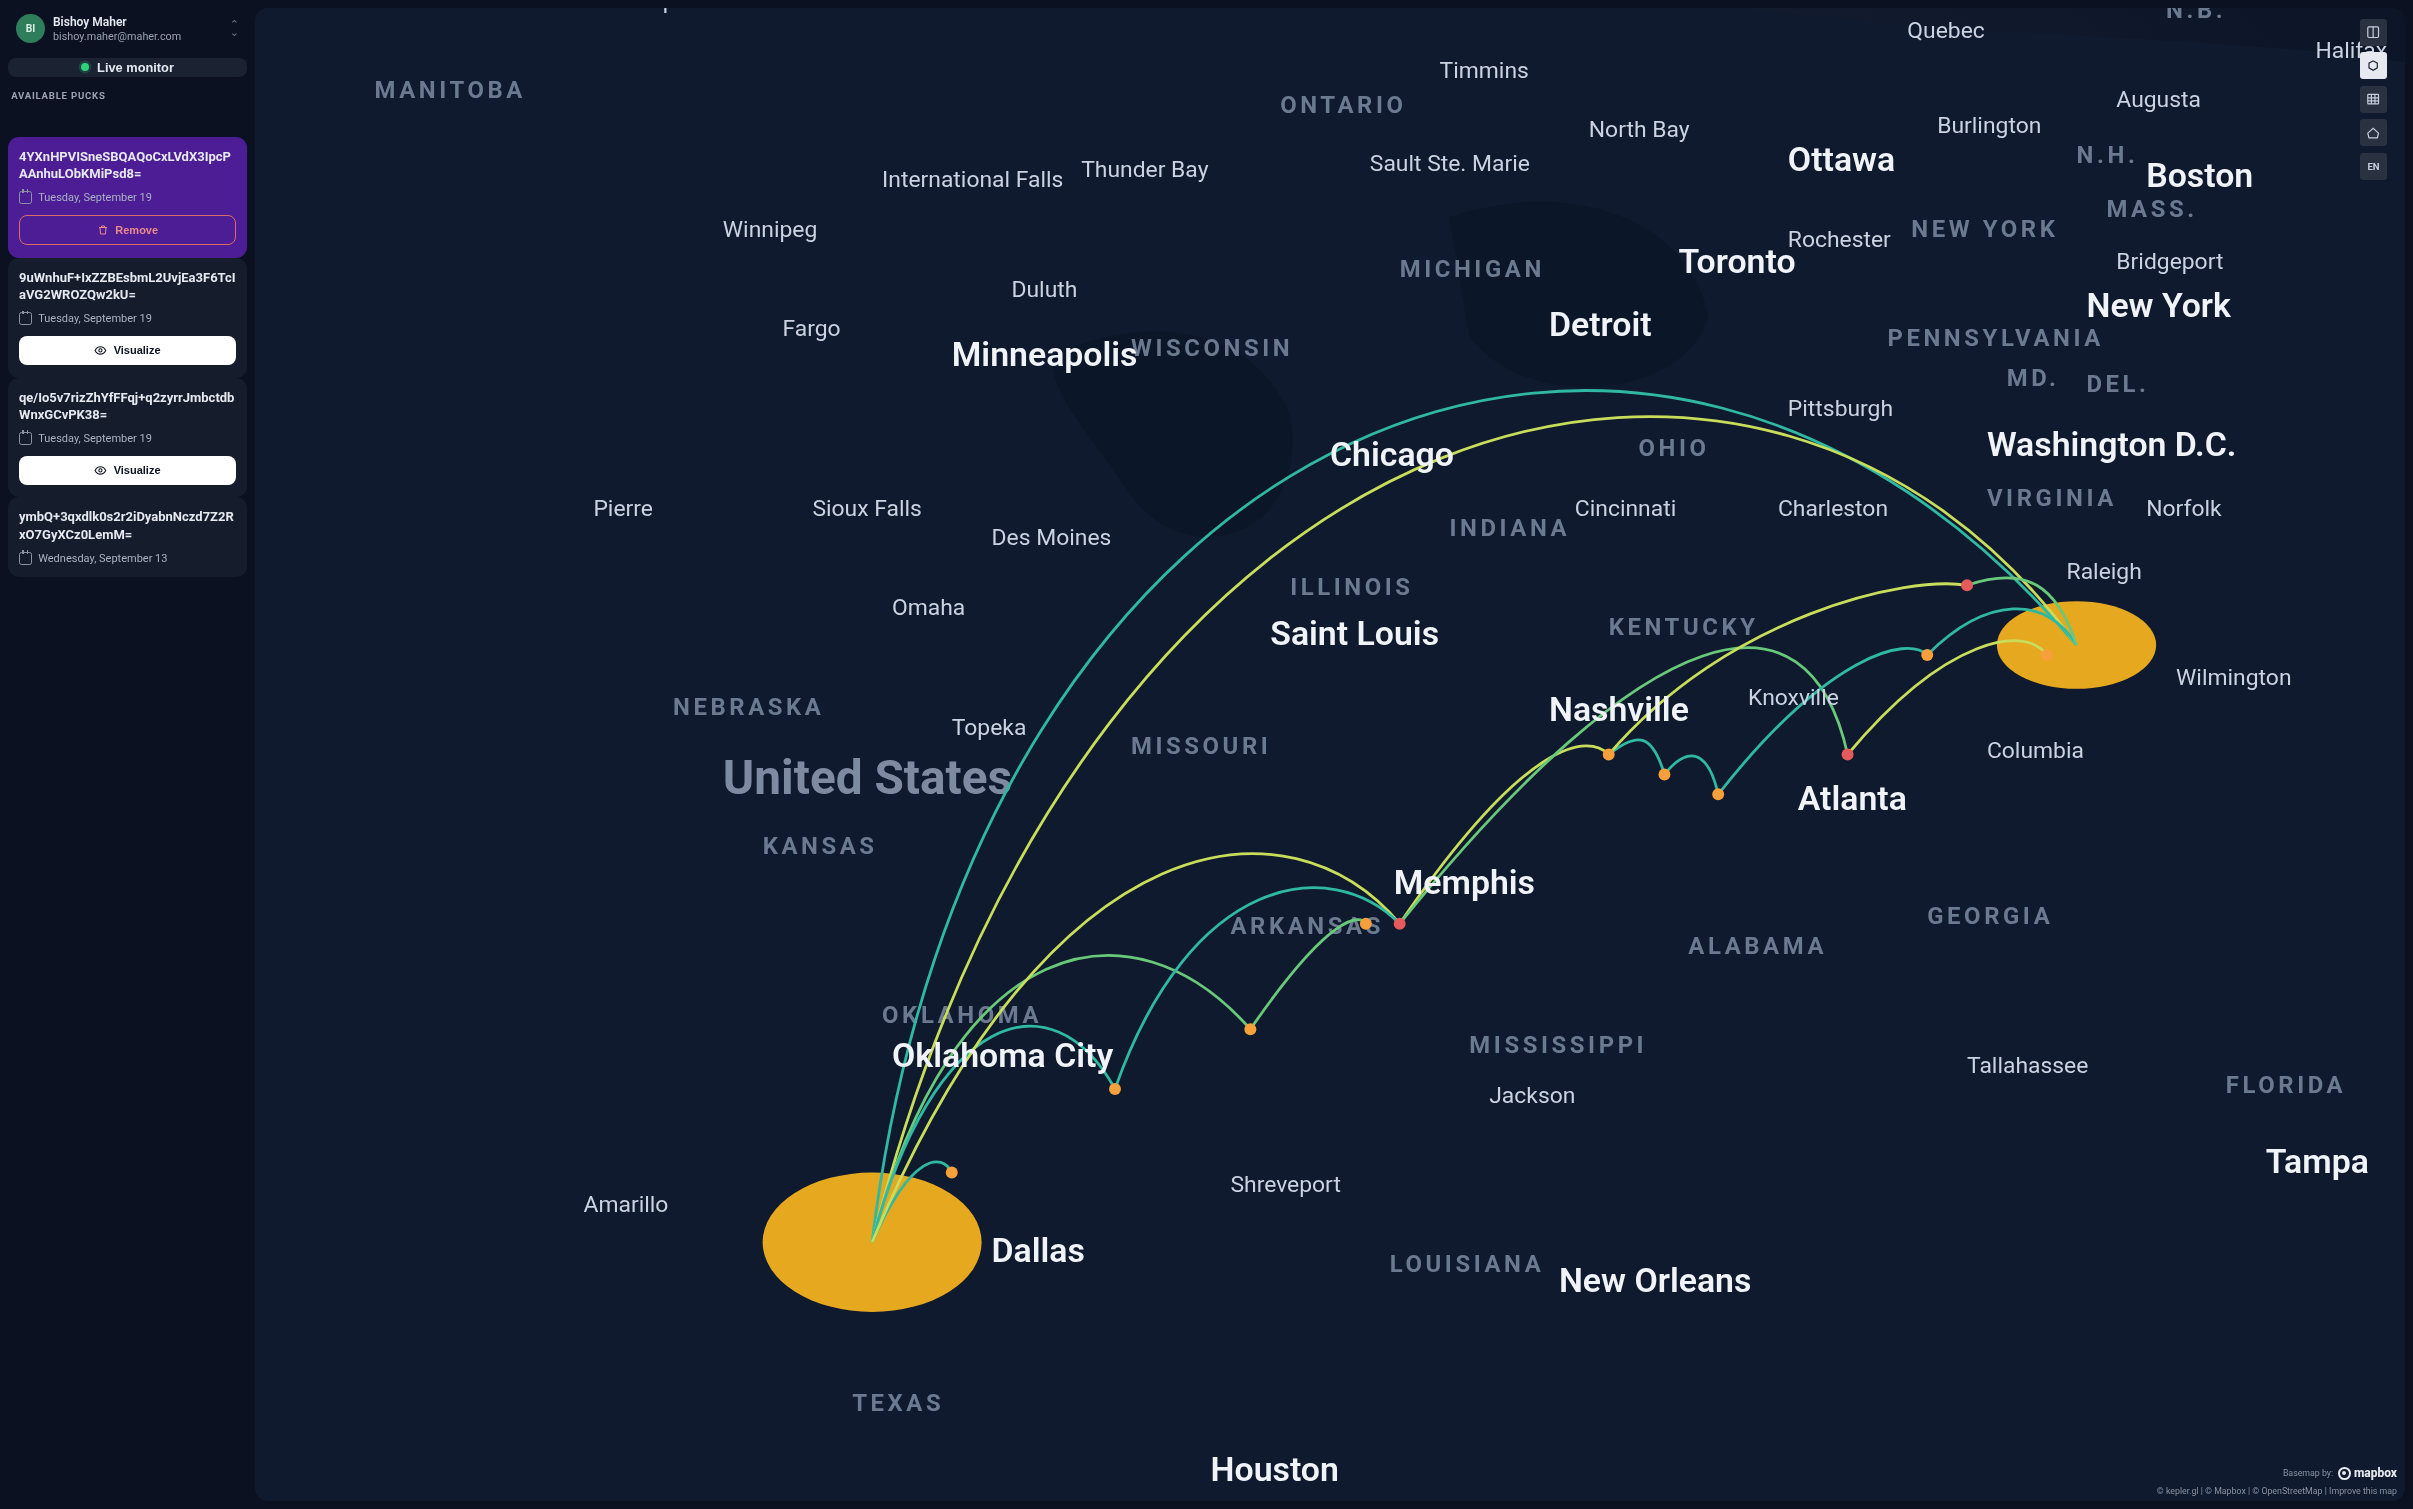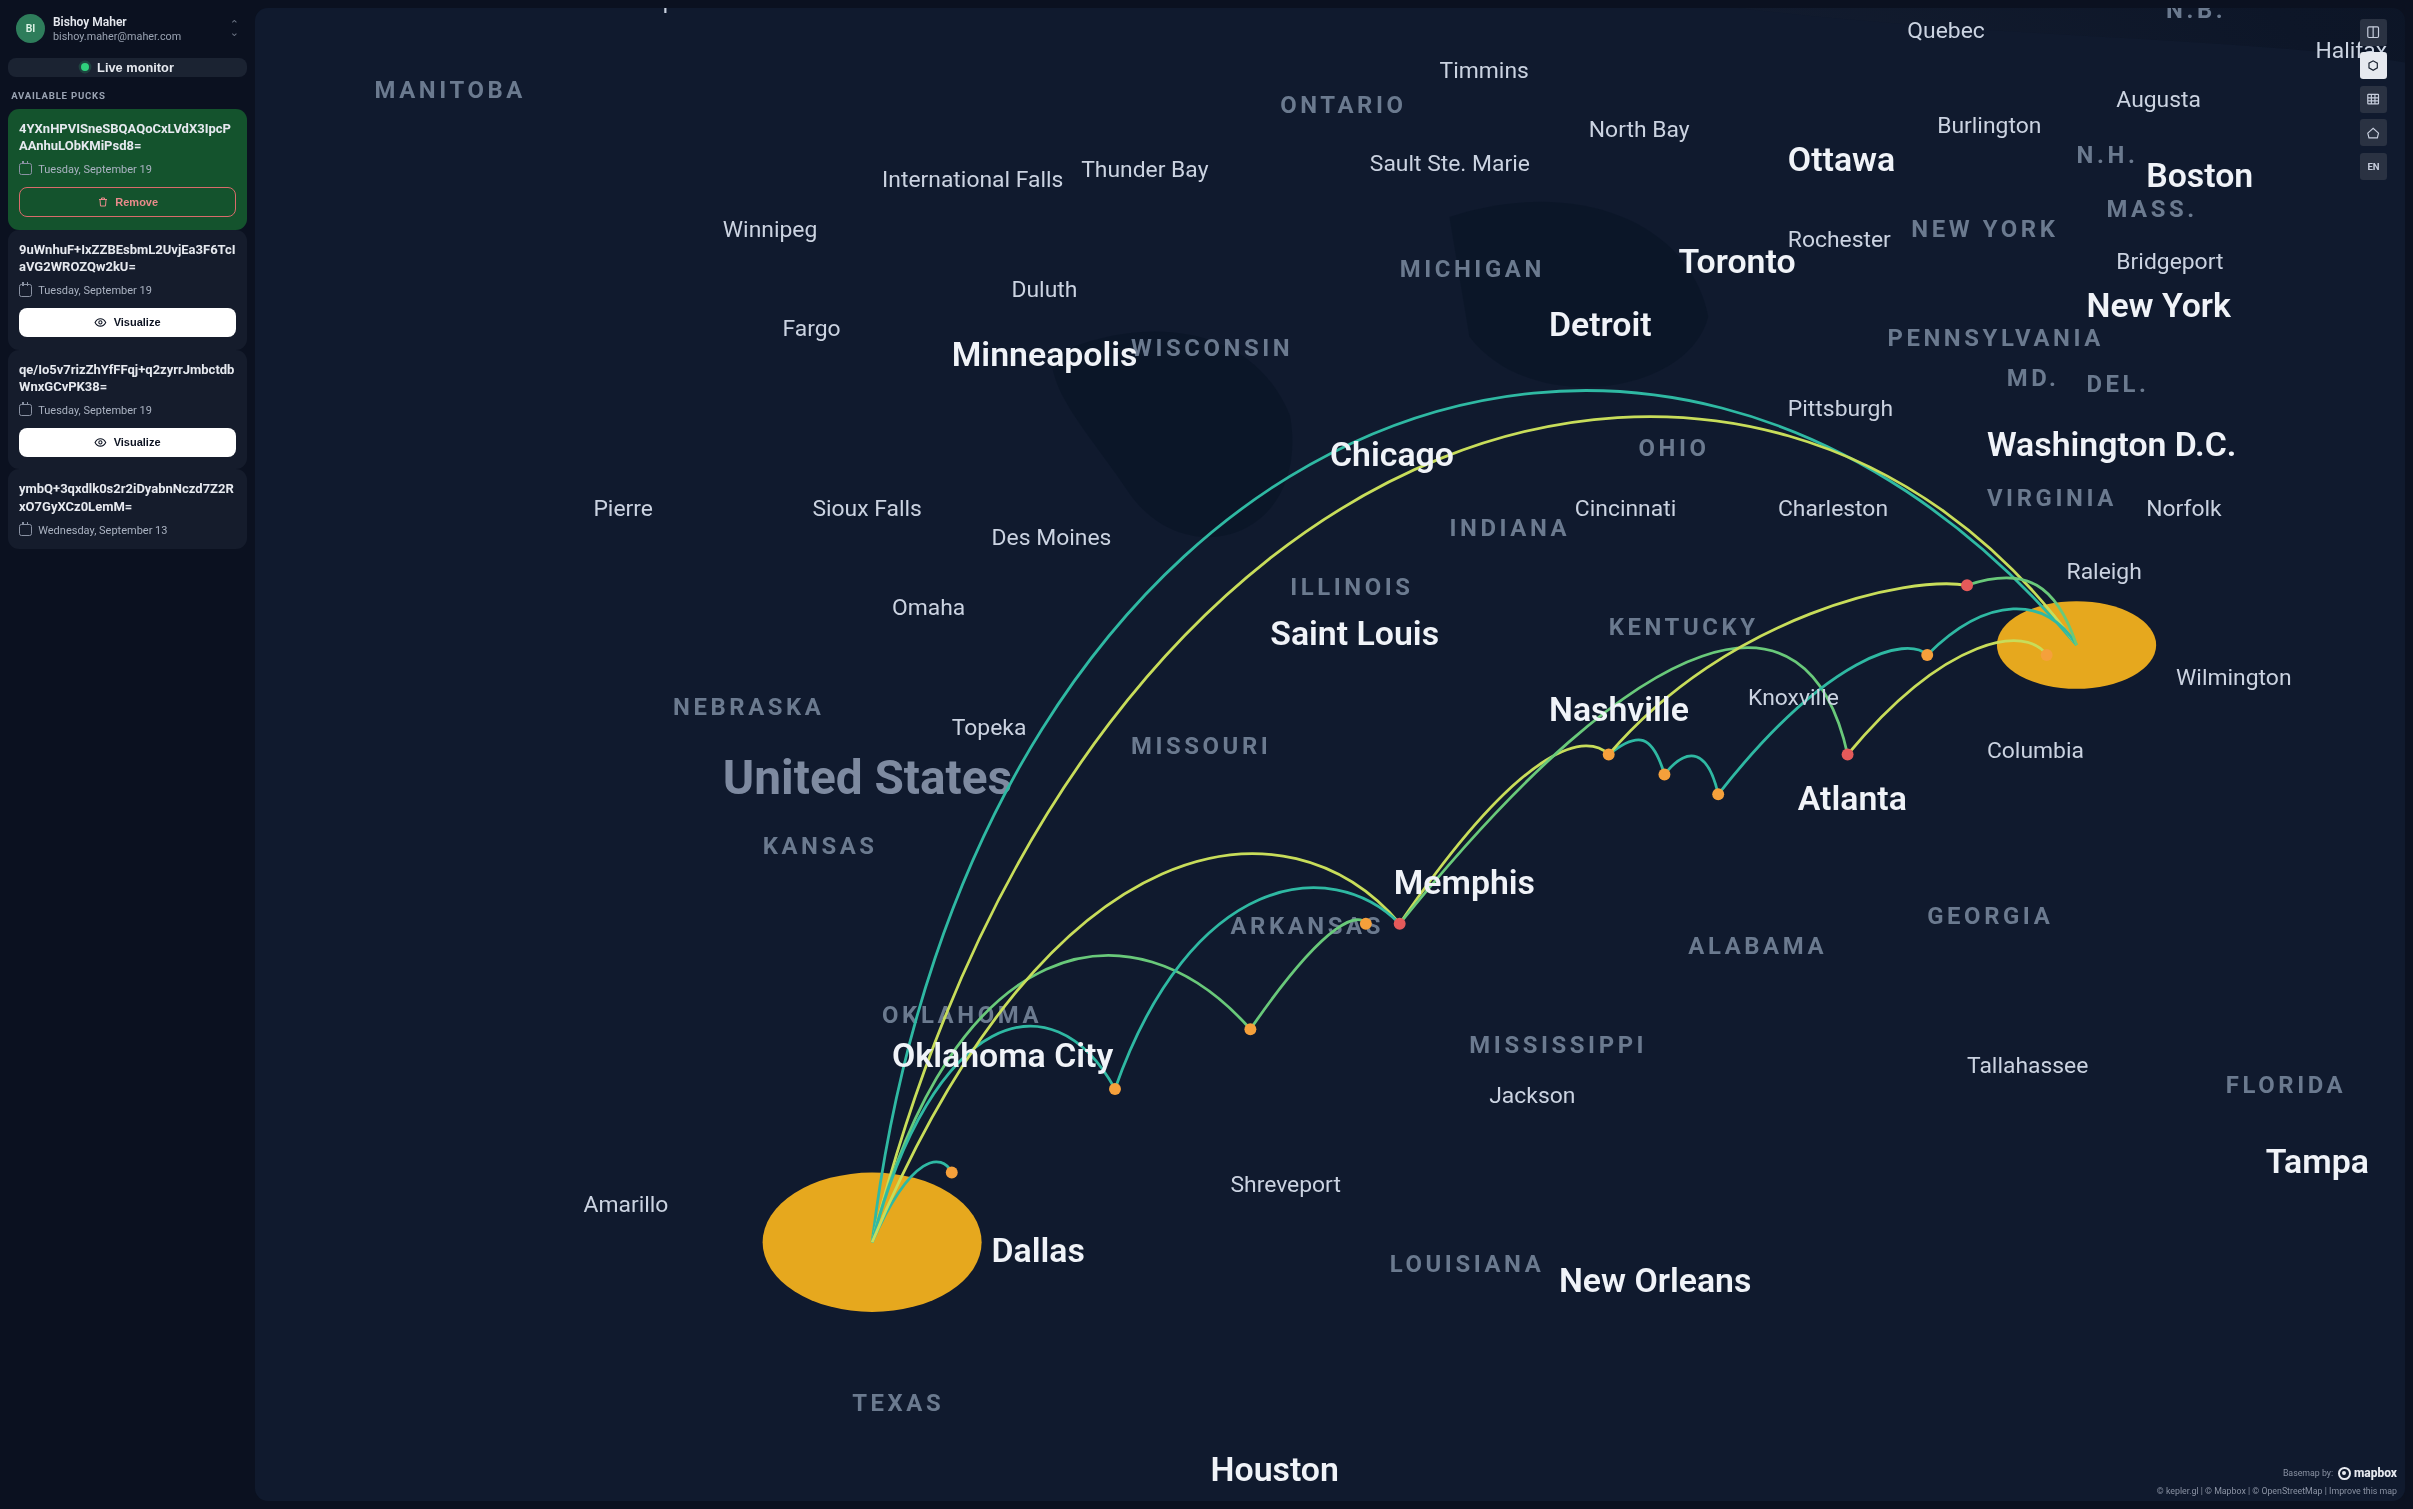--- a/index.html
+++ b/index.html
@@ -77,30 +77,30 @@
     padding: 4.8px 3.2px 0 3.2px;
   }
   .card {
     background: #151c2c;
     border-radius: 11px;
     padding: 11px 11px 12.8px 11px;
     display: flex;
     flex-direction: column;
     gap: 8px;
   }
-  .card.selected { background: #14532d; }
+  .card.selected { background: #4c1d95; margin-top: 28px; }
   .card-id {
     font-weight: 700;
     font-size: 13px;
     line-height: 1.35;
     word-break: break-all;
   }
   .card-date {
     display: flex;
-    align-items: flex-start;
+    align-items: flex-end;
     gap: 6.4px;
     color: #aab2c1;
     font-size: 11px;
   }
   .cal-icon {
     width: 12.8px; height: 12.8px;
     border: 1.2px solid #8a92a3;
     border-radius: 2.4px;
     position: relative;
   }

